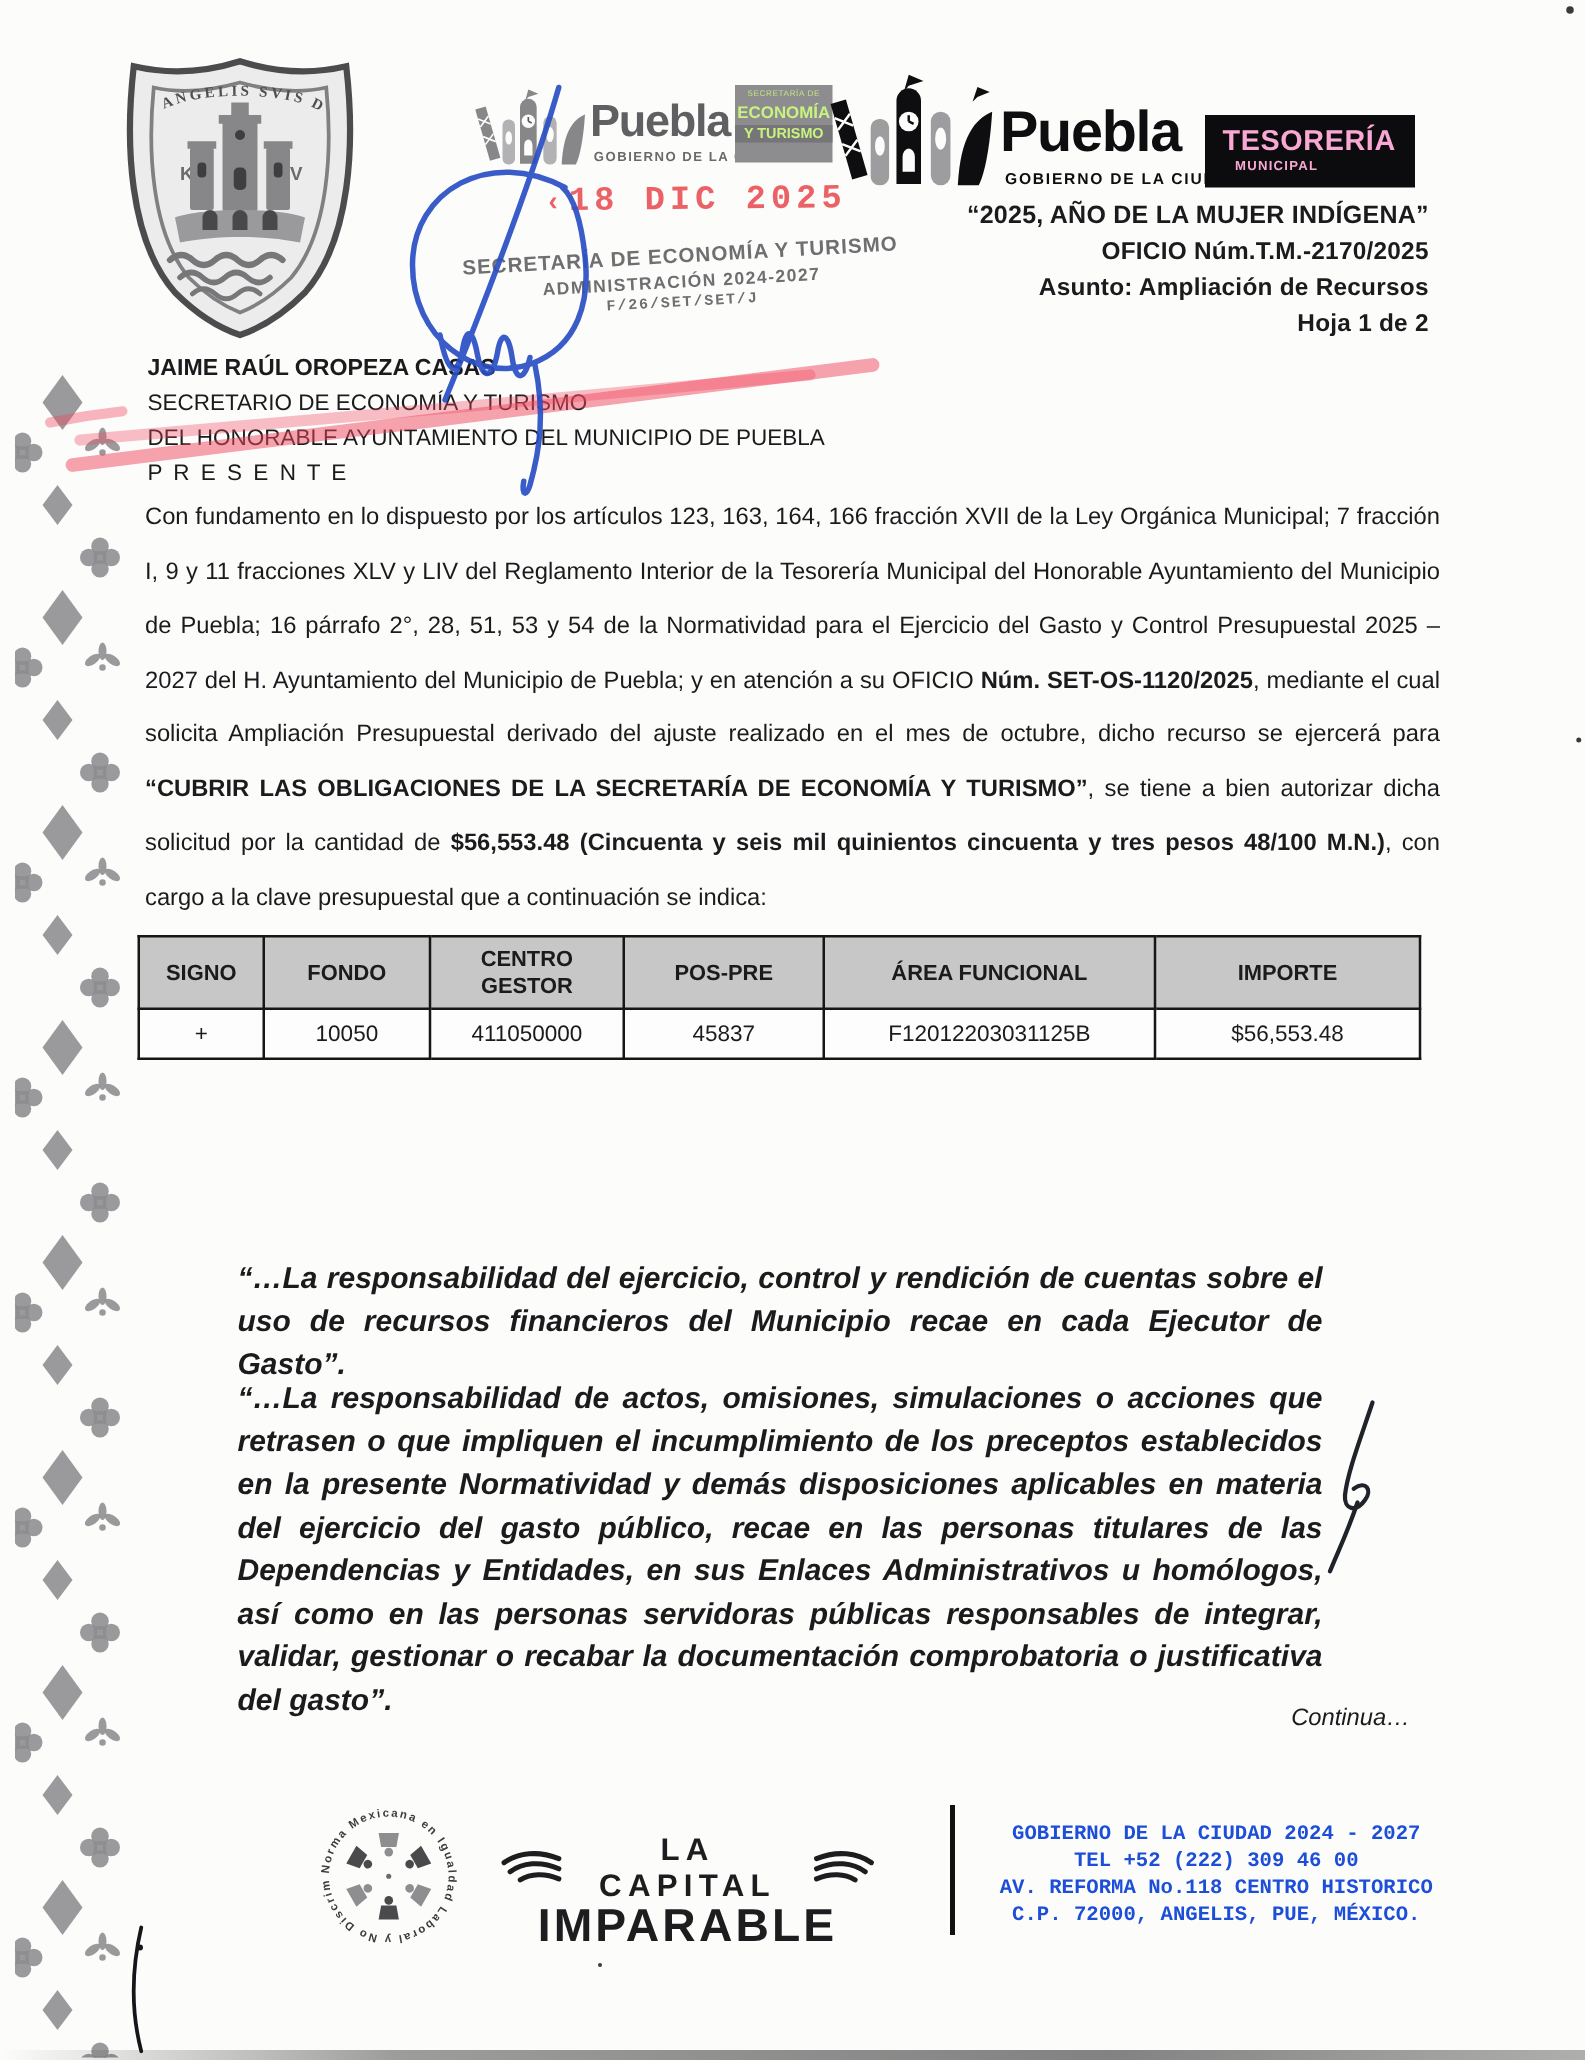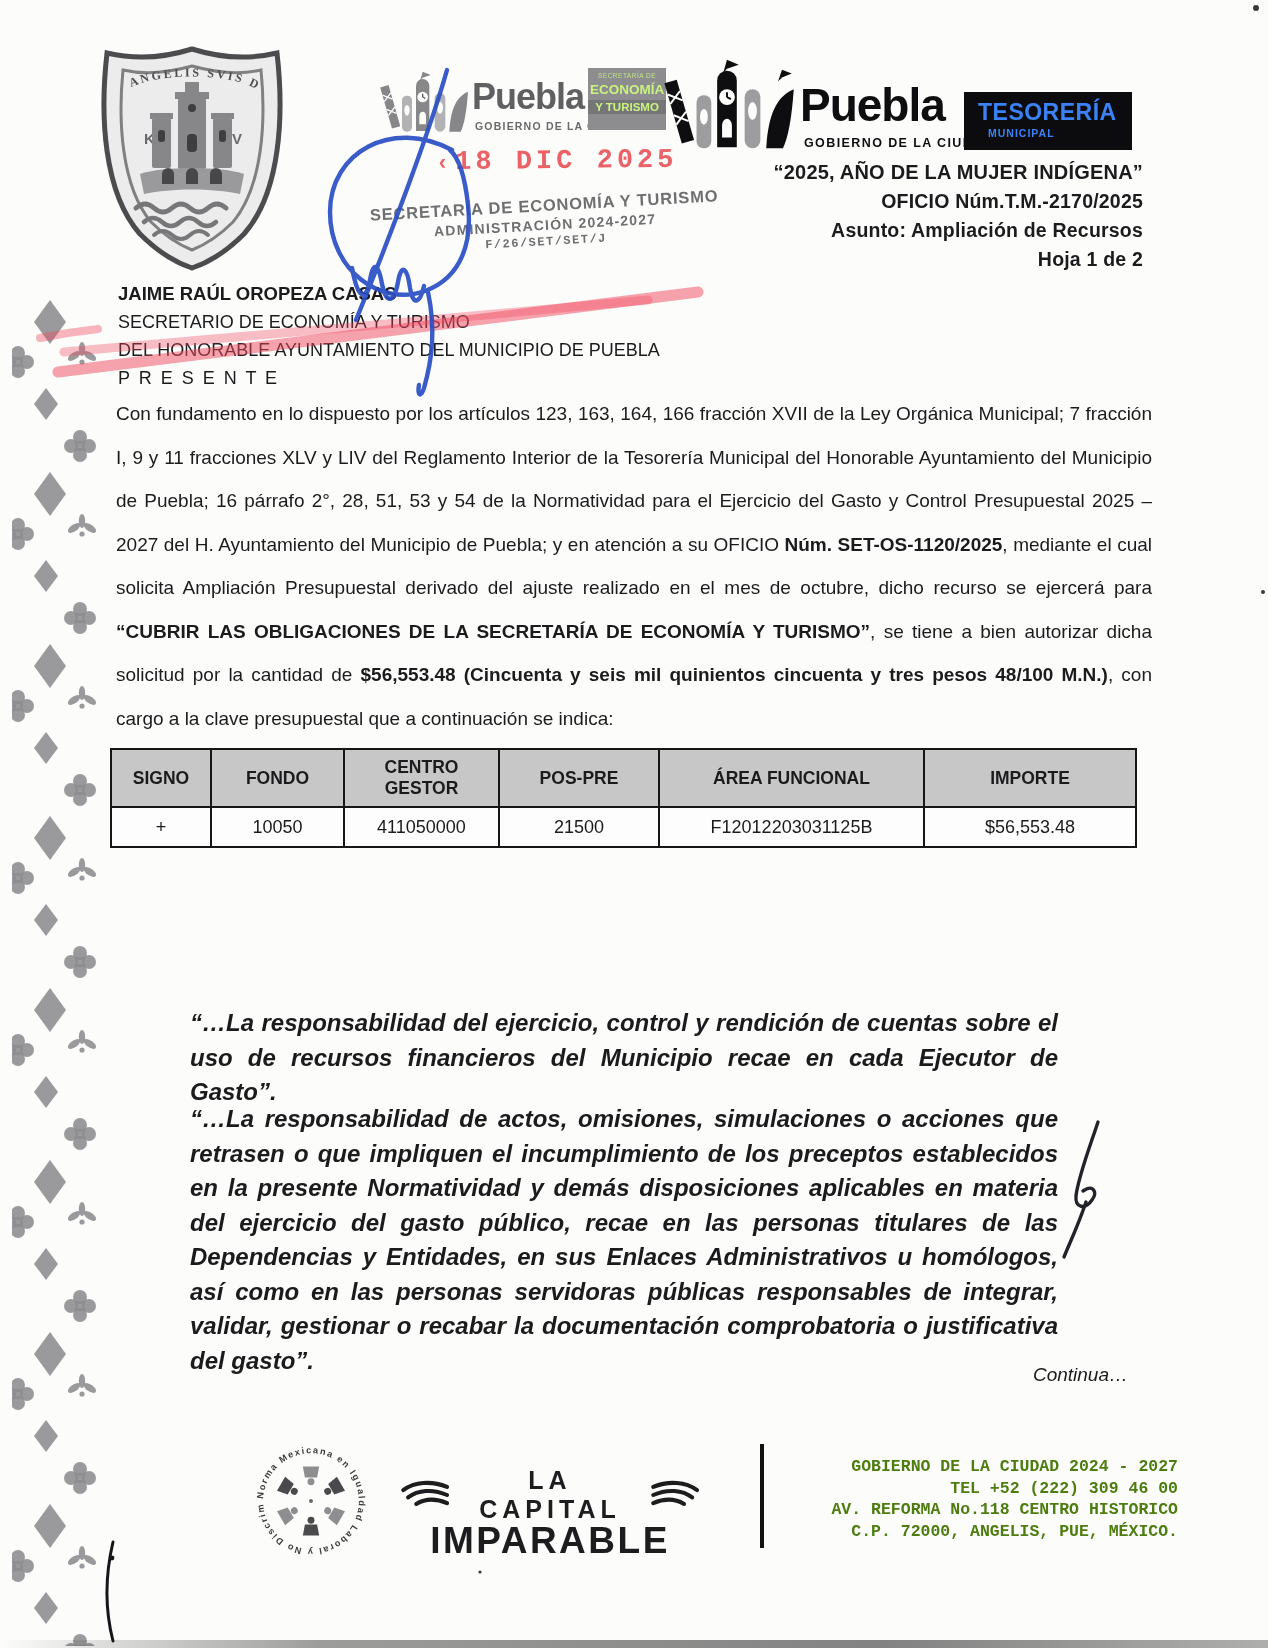--- a/index.html
+++ b/index.html
@@ -29,21 +29,21 @@
   #stamp-center .badge{position:absolute;left:216px;top:10px;width:78px;height:62px;background:#757578;
                        color:#bef264;text-align:center;padding-top:4px;box-sizing:border-box;}
   #stamp-center .badge .b1{font-size:6.5px;letter-spacing:.5px;opacity:.85;}
   #stamp-center .badge .b2{font-size:13.5px;font-weight:800;margin-top:3px;}
   #stamp-center .badge .b3{font-size:11.5px;font-weight:800;background:#59595c;margin-top:3px;padding:1px 0;}
 
   
   #logo-right{left:652px;top:52px;}
   #logo-right .city{position:absolute;left:148px;top:26px;font-size:46px;font-weight:800;color:#0e0e10;letter-spacing:-1px;}
   #logo-right .citysub{position:absolute;left:152px;top:84px;font-size:12.5px;font-weight:bold;color:#0e0e10;letter-spacing:1.4px;}
-  #logo-right .box{position:absolute;left:312px;top:40px;width:168px;height:58px;background:#0c0c0e;color:#3b82f6;
+  #logo-right .box{position:absolute;left:312px;top:40px;width:168px;height:58px;background:#0c0c0e;color:#f9a8d4;
                    padding:7px 0 0 14px;box-sizing:border-box;}
   #logo-right .box .t1{font-size:23px;font-weight:800;letter-spacing:.5px;}
   #logo-right .box .t2{font-size:10.5px;font-weight:bold;letter-spacing:1px;margin-top:1px;padding-left:10px;}
 
   
   #recipient{left:118px;top:280px;font-size:18px;line-height:28px;}
   #recipient .name{font-weight:800;font-size:18.5px;}
   #recipient .sal{letter-spacing:2px;}
 
   
@@ -61,22 +61,22 @@
   #ptable th,#ptable td{border:2.4px solid #161616;text-align:center;font-family:"Liberation Sans",sans-serif;}
   #ptable th{background:#c7c7c7;font-size:17.5px;font-weight:800;height:52px;padding:2px 4px;}
   #ptable td{font-size:18px;height:36px;background:#fdfdfd;}
 
   
   #capital{left:400px;top:1466px;width:300px;text-align:center;color:#1d1d1f;}
   #capital .row1{display:flex;align-items:center;justify-content:center;gap:5px;}
   #capital .t1{font-size:25px;font-weight:800;letter-spacing:5px;}
   #capital .t2{font-size:37px;font-weight:800;letter-spacing:2.5px;margin-top:-4px;}
   #divider{left:760px;top:1444px;width:3.5px;height:104px;background:#111;}
-  #address{left:768px;top:1456px;width:410px;text-align:right;font-family:"Liberation Mono",monospace;
-           font-size:16.5px;line-height:21.5px;color:#4d7c0f;font-weight:bold;}
+  #address{left:768px;top:1456px;width:410px;text-align:center;font-family:"Liberation Mono",monospace;
+           font-size:16.5px;line-height:21.5px;color:#1d4ed8;font-weight:bold;}
 
   #bottom-edge{left:0;top:1640px;width:1268px;height:8px;
                background:linear-gradient(to right,rgba(40,40,40,0) 0%,rgba(40,40,40,.45) 25%,rgba(30,30,30,.55) 70%,rgba(30,30,30,.35) 100%);}
   svg{display:block;}
 </style>
 </head>
 <body>
 
 <div id="page">
 
@@ -212,21 +212,21 @@
         <th>POS-PRE</th>
         <th>ÁREA FUNCIONAL</th>
         <th>IMPORTE</th>
       </tr>
     </thead>
     <tbody>
       <tr>
         <td>+</td>
         <td>10050</td>
         <td>411050000</td>
-        <td>21500</td>
+        <td>45837</td>
         <td>F12012203031125B</td>
         <td>$56,553.48</td>
       </tr>
     </tbody>
   </table>
 
   <div id="q1" class="abs bq">“…La responsabilidad del ejercicio, control y rendición de cuentas sobre el uso de recursos financieros del Municipio recae en cada Ejecutor de Gasto”.</div>
   <div id="q2" class="abs bq">“…La responsabilidad de actos, omisiones, simulaciones o acciones que retrasen o que impliquen el incumplimiento de los preceptos establecidos en la presente Normatividad y demás disposiciones aplicables en materia del ejercicio del gasto público, recae en las personas titulares de las Dependencias y Entidades, en sus Enlaces Administrativos u homólogos, así como en las personas servidoras públicas responsables de integrar, validar, gestionar o recabar la documentación comprobatoria o justificativa del gasto”.</div>
   <div id="continua" class="abs">Continua…</div>
 

